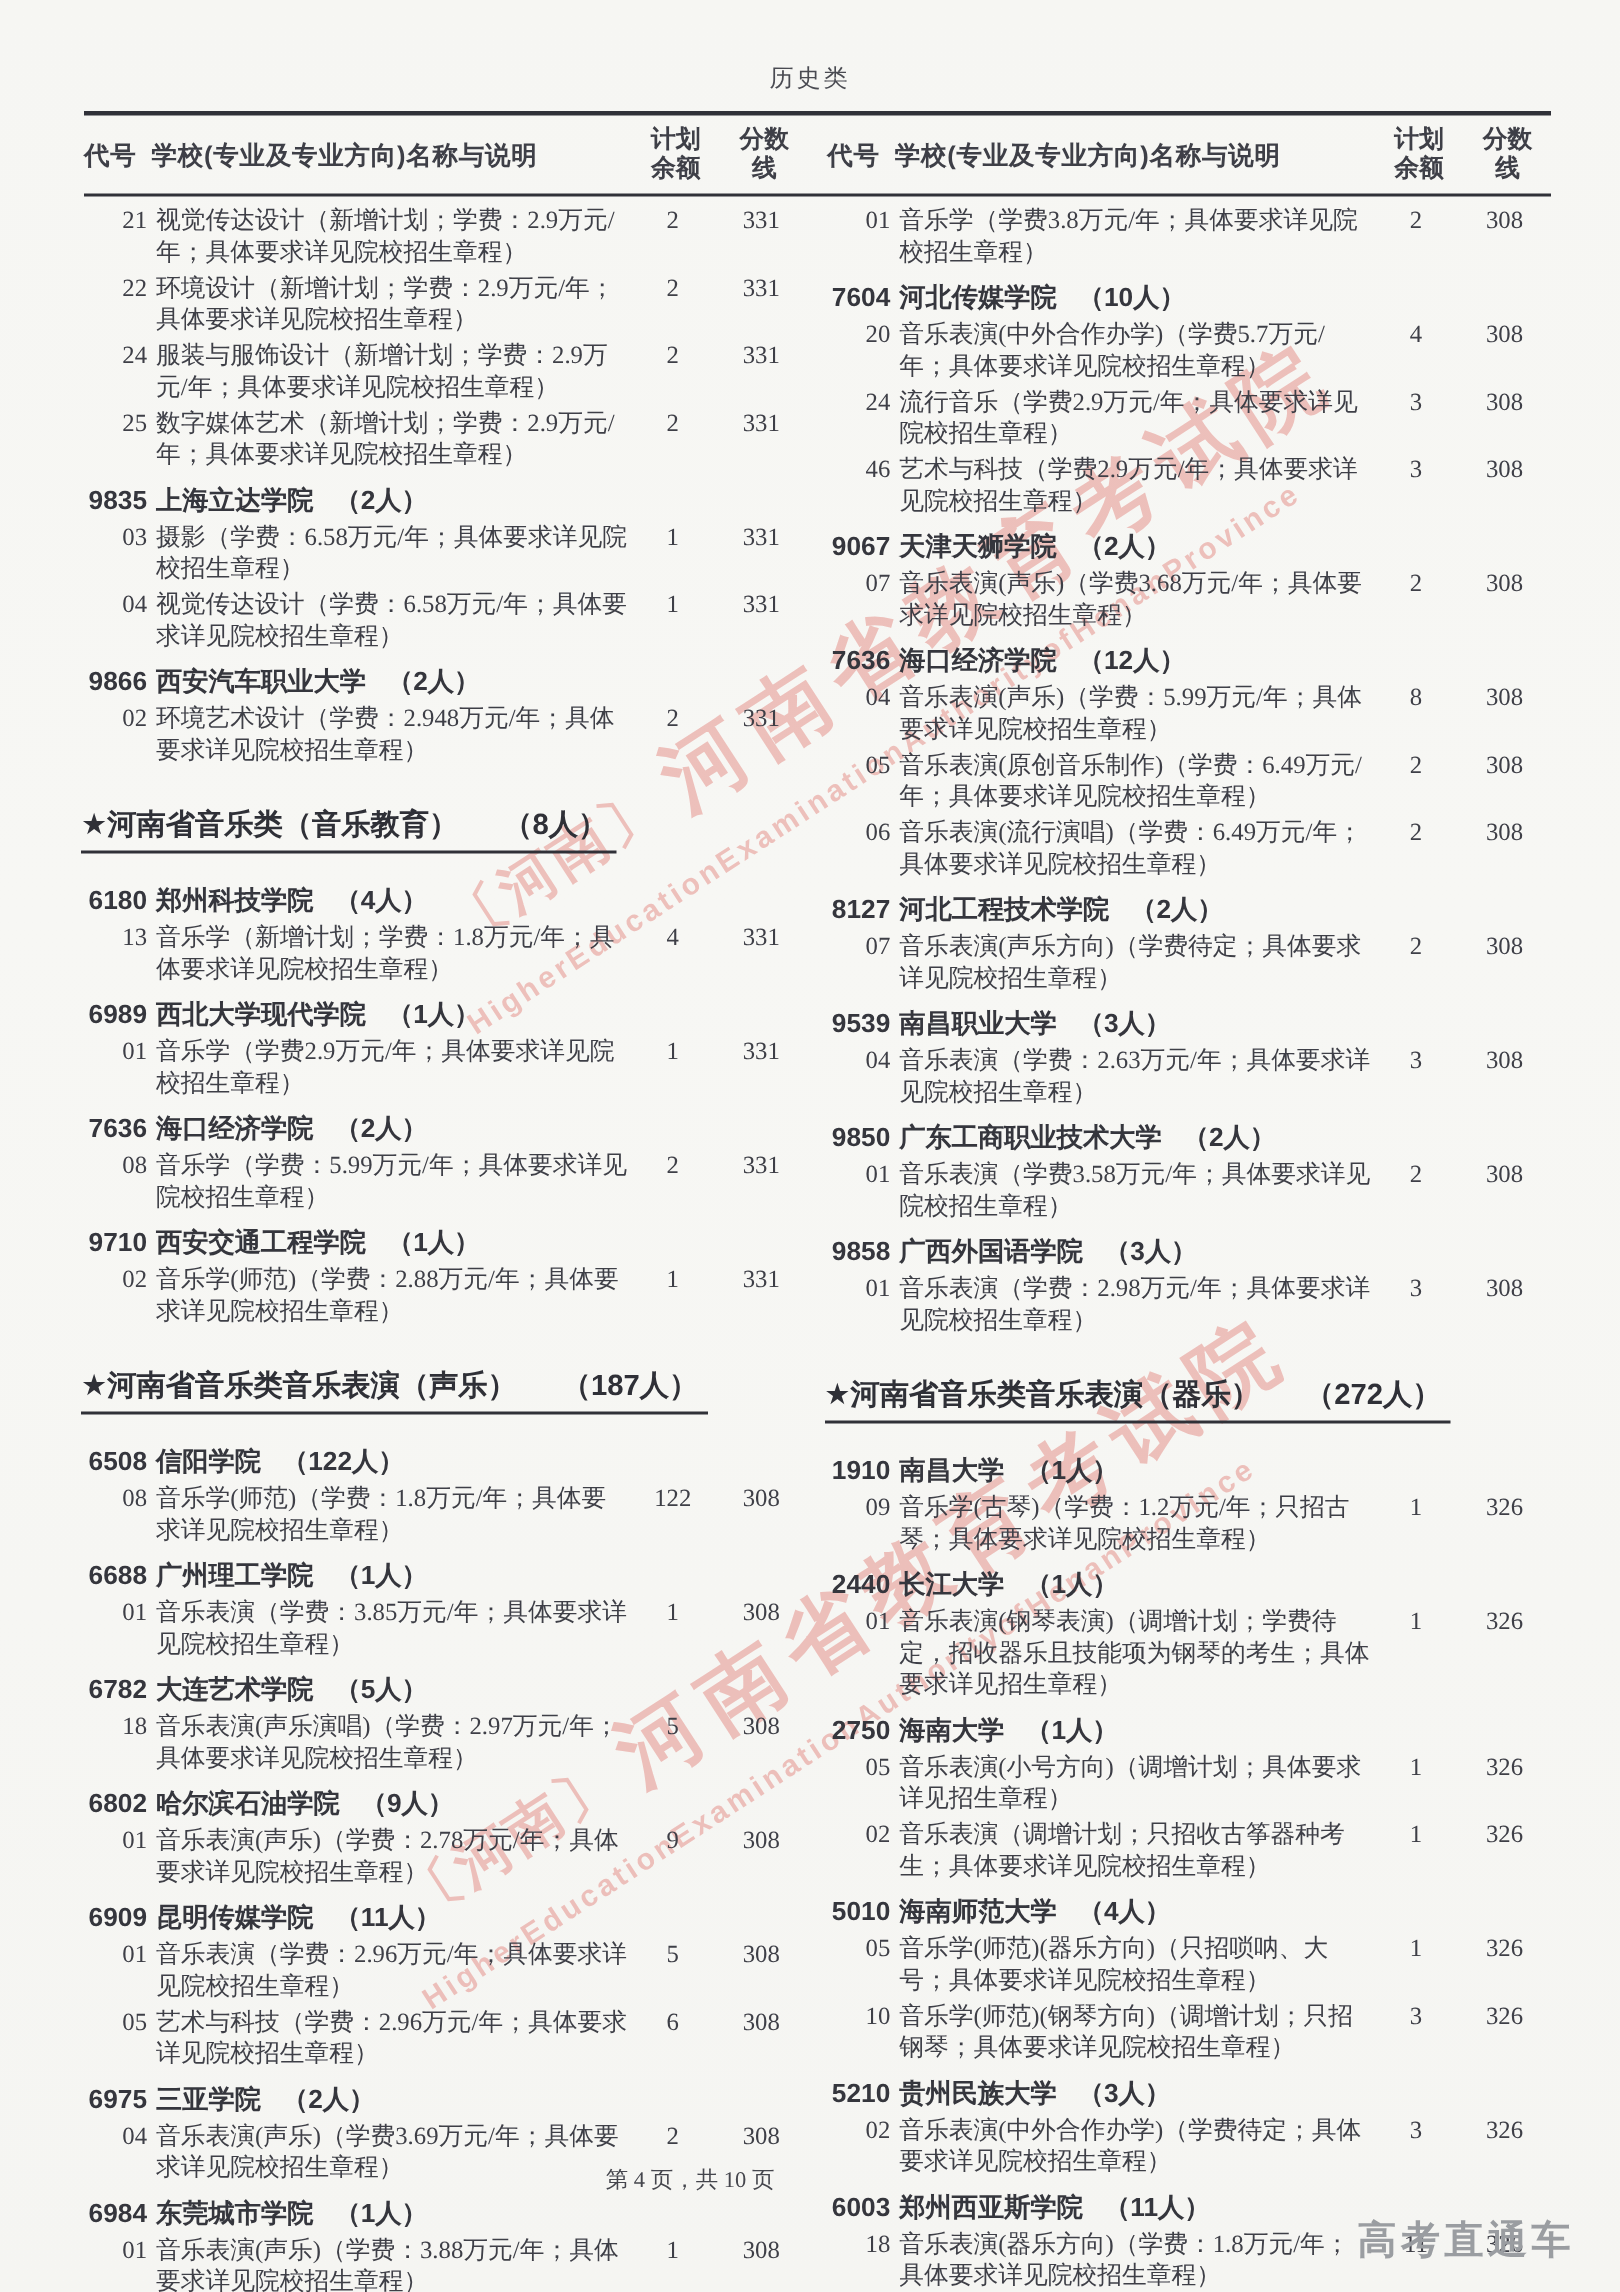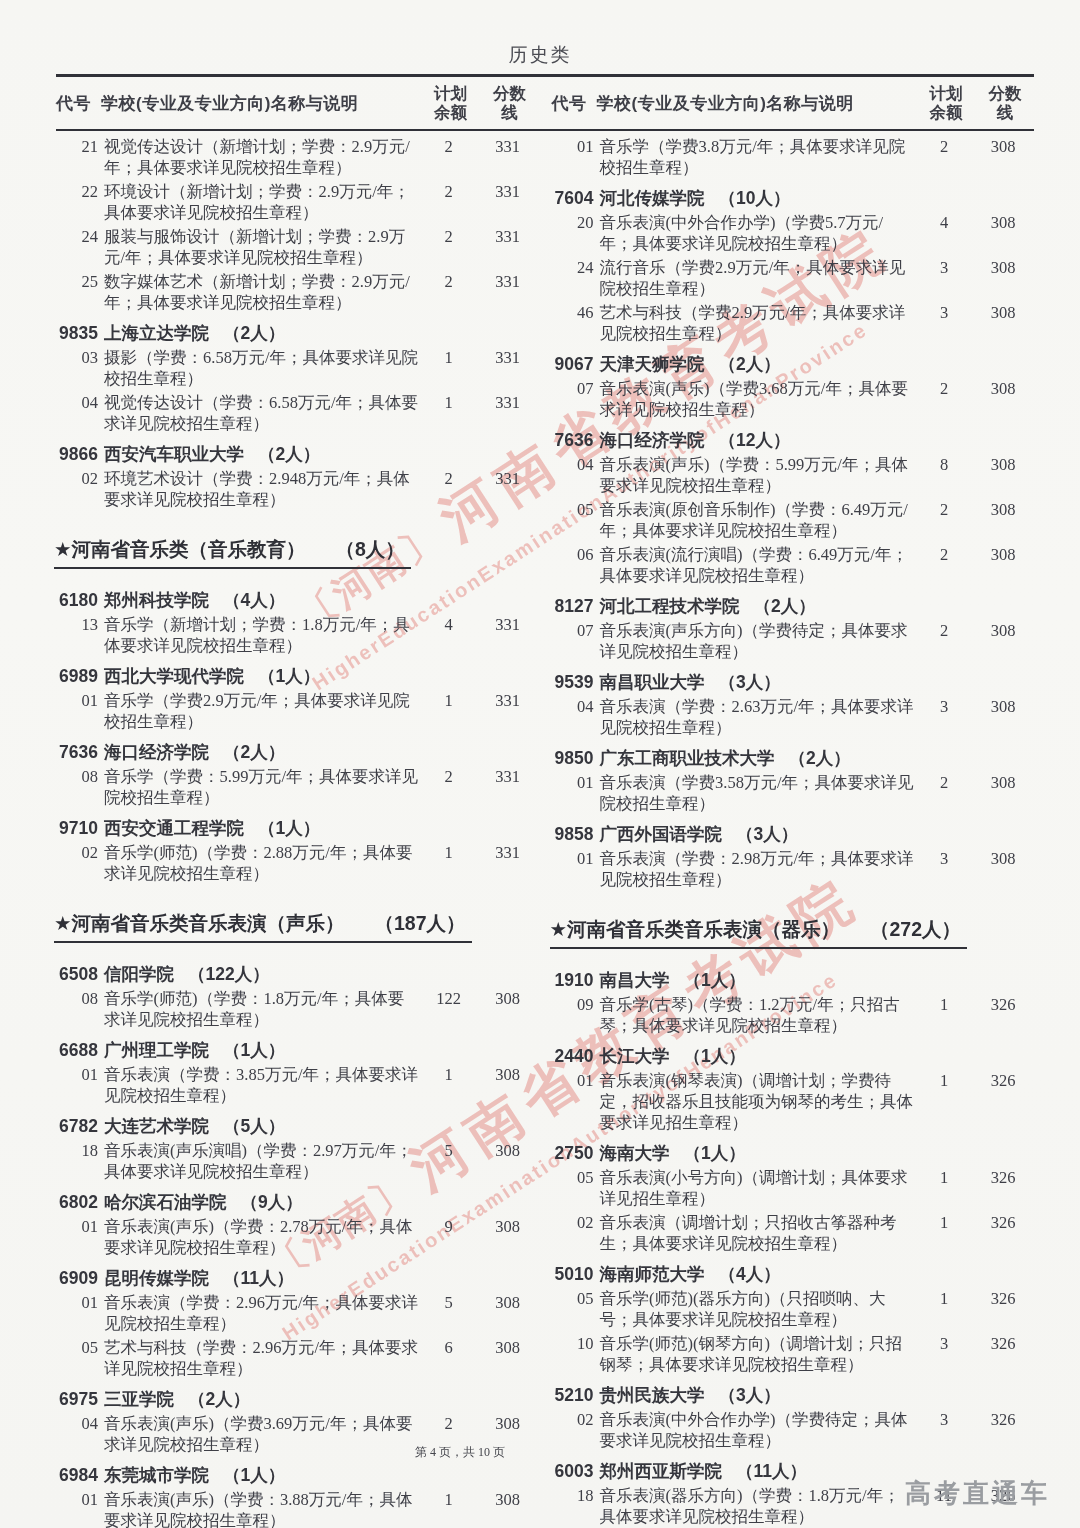--- a/index.html
+++ b/index.html
@@ -25,21 +25,21 @@
   }
   .wm1{left:282px;top:588px;}
   .wm2{left:252px;top:1238px;}
   .wm-line1{display:flex;align-items:center;gap:12px;font-weight:700;}
   .wm-logo{font-size:38px;letter-spacing:2px;font-family:"Liberation Sans","DejaVu Sans",sans-serif;}
   .wm-cn{font-size:56px;letter-spacing:9px;font-family:"Liberation Serif","DejaVu Serif",serif;}
   .wm-en{margin:12px 0 0 -26px;font-size:20px;letter-spacing:2.5px;font-weight:600;font-family:"Liberation Sans","DejaVu Sans",sans-serif;}
   
   .category-title{
     position:absolute;top:42px;left:0;width:100%;
-    text-align:center;font-size:19px;letter-spacing:2px;color:#4a4b52;z-index:2;
+    text-align:center;font-size:16px;letter-spacing:2px;color:#4a4b52;z-index:2;
   }
   .head-row{
     position:absolute;top:74px;left:56px;width:978px;
     border-top:3px solid #303138;
     border-bottom:2px solid #303138;
     display:flex;gap:13px;
     padding:7px 0 7px 0;
     z-index:2;
   }
   .head-group{width:484px;display:grid;grid-template-columns:1fr 48px 58px;column-gap:6px;align-items:center;}
@@ -71,21 +71,21 @@
     display:inline-block;
     border-bottom:2.5px solid #303138;
     padding:0 6px 4px 0;
     font-family:"Liberation Sans","DejaVu Sans",sans-serif;
     font-weight:700;font-size:19.5px;color:#2f3037;
   }
   .sec-count{margin-left:30px;}
   
   .footer-page{
     position:absolute;top:1444px;left:0;width:920px;
-    text-align:center;font-size:12px;color:#45464d;z-index:2;
+    text-align:center;font-size:15px;color:#45464d;z-index:2;
   }
   .brand{
     position:absolute;top:1476px;right:30px;
     font-family:"Liberation Sans","DejaVu Sans",sans-serif;
     font-size:26px;font-weight:700;letter-spacing:3px;color:#9a9da1;z-index:2;
   }
 </style>
 </head>
 <body>
 

